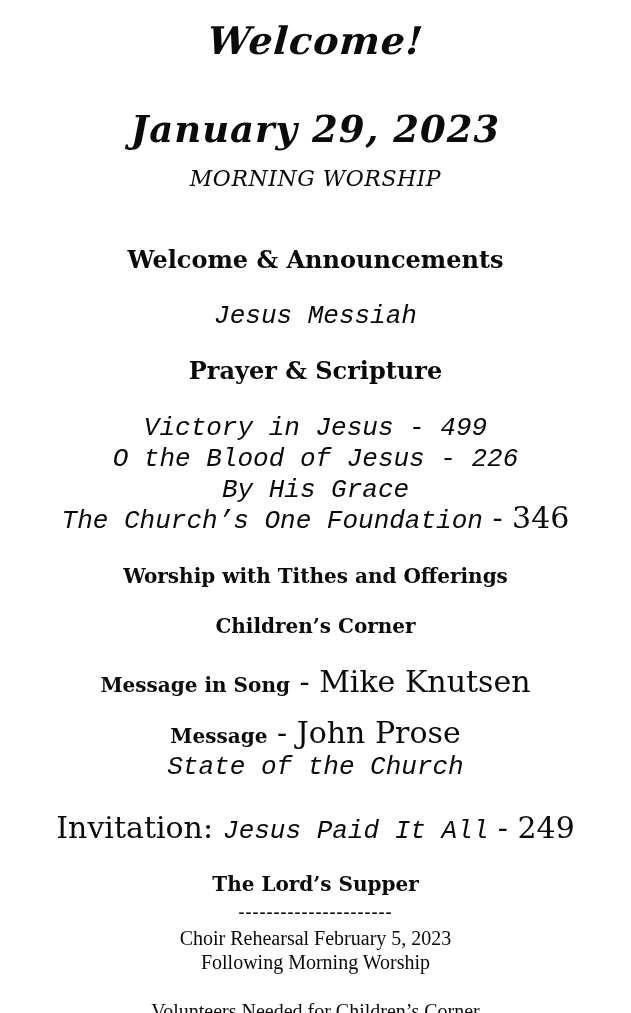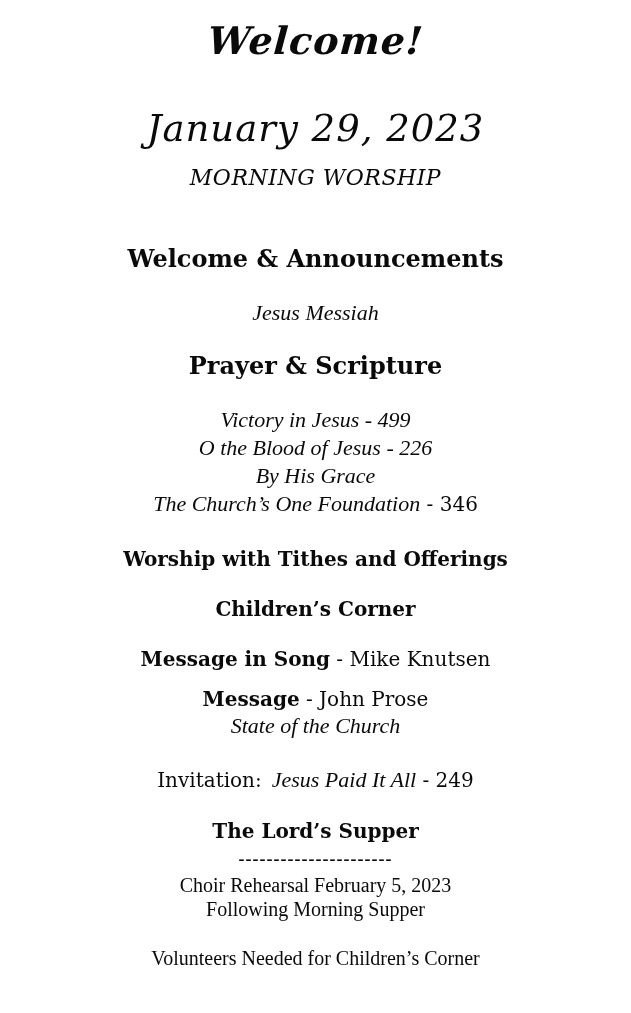--- a/index.html
+++ b/index.html
@@ -26,48 +26,48 @@
     font-style: italic;
     font-weight: 700;
     font-size: 38px;
     letter-spacing: 1px;
     transform: skewX(-4deg);
     display: inline-block;
   }
   .date-title {
     font-family: "DejaVu Serif", serif;
     font-style: italic;
-    font-weight: 400;
+    font-weight: 700;
     font-size: 37px;
     letter-spacing: 1px;
   }
   .service-type {
     font-family: "DejaVu Serif", serif;
     font-style: italic;
     font-size: 22px;
     letter-spacing: 0.5px;
   }
   .h-bold-italic {
     font-family: "DejaVu Serif", serif;
     font-weight: 700;
     font-size: 24px;
   }
   .h-bold {
     font-family: "DejaVu Serif", serif;
     font-weight: 700;
     font-size: 20px;
   }
   .body-italic {
-    font-family: Liberation Serif, serif;
+    font-family: Liberation Mono, monospace;
     font-style: italic;
-    font-size: 22px;
+    font-size: 26px;
   }
   .body-regular {
     font-family: "DejaVu Serif", serif;
-    font-size: 20px;
+    font-size: 30px;
   }
   .times-regular {
     font-family: "Liberation Serif", serif;
     font-size: 20px;
   }
   .hymn-line { line-height: 26px; }
   .divider-dashes {
     font-family: "Liberation Serif", serif;
     font-weight: 700;
     font-size: 18px;
@@ -136,17 +136,17 @@
 
   <div class="m-invitation">
     <span class="body-regular lbl-gap">Invitation:</span><span class="body-italic">Jesus Paid It All</span><span class="body-regular"> - 249</span>
   </div>
 
   <div class="h-bold m-supper">The Lord’s Supper</div>
 
   <div class="divider-dashes m-divider">----------------------</div>
 
   <div class="times-regular m-choir1">Choir Rehearsal February 5, 2023</div>
-  <div class="times-regular m-choir2">Following Morning Supper</div>
+  <div class="times-regular m-choir2">Following Morning Worship</div>
 
   <div class="times-regular m-vol1">Volunteers Needed for Children’s Corner</div>
 
 </div>
 
 </body></html>

